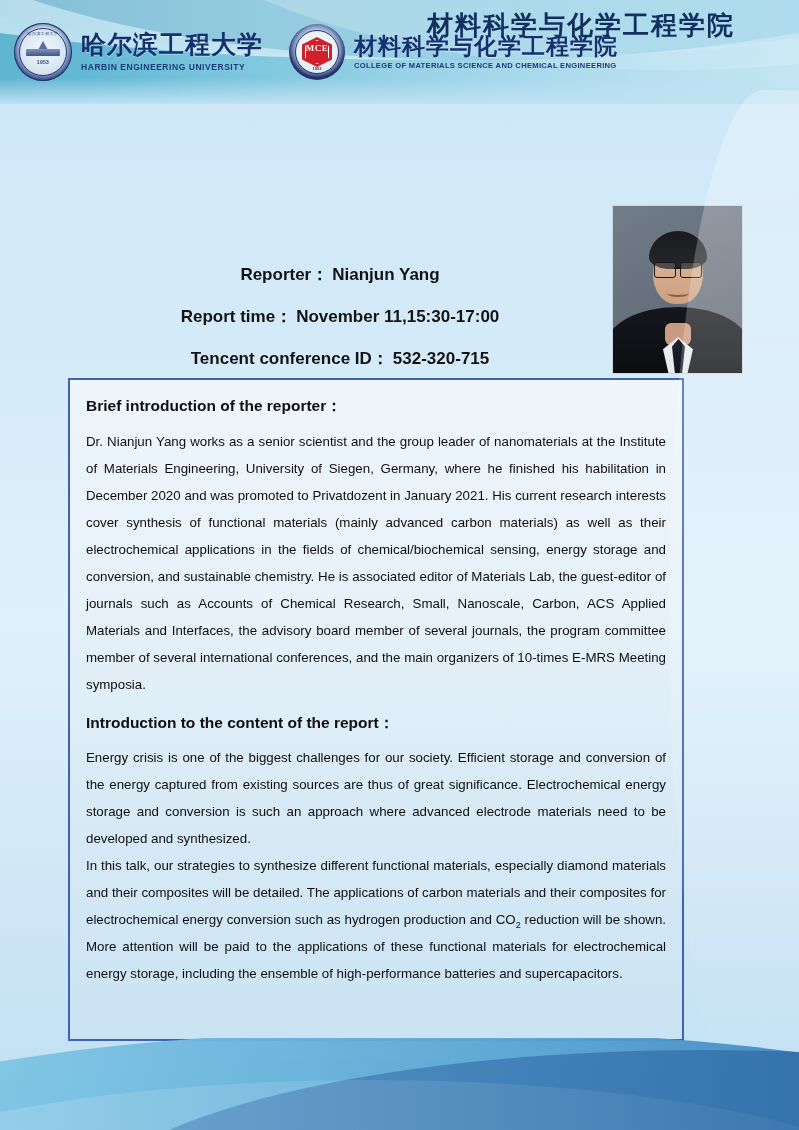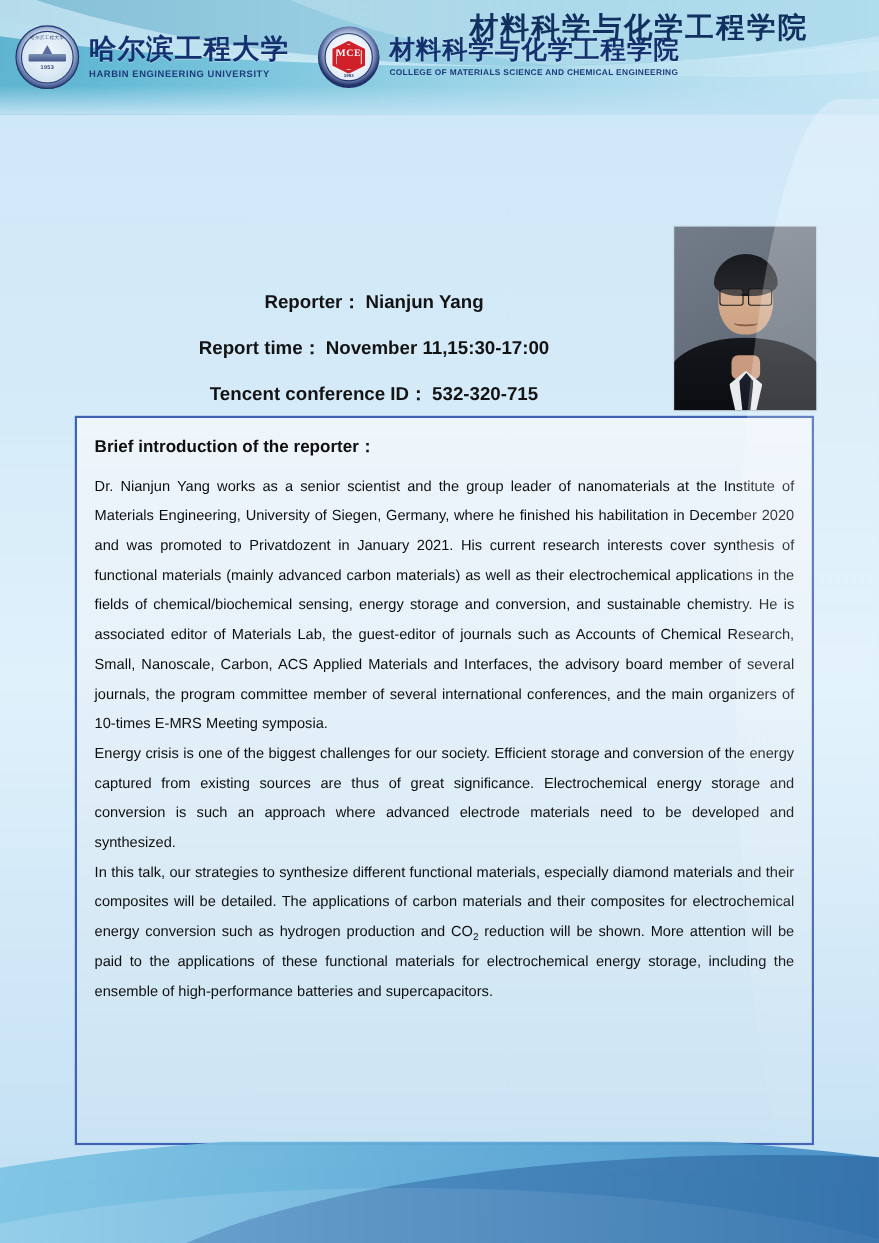--- a/index.html
+++ b/index.html
@@ -202,21 +202,21 @@
   .p-glass .bridge{
     position:absolute;left:21px;top:5px;width:8px;height:1.6px;background:#16181c;
   }
   .p-mouth{
     position:absolute;left:54px;top:84px;width:22px;height:5px;
     border-bottom:2px solid #8d5a47;border-radius:0 0 50% 50%;
   }
 
   
   .content-box{
-    position:absolute;left:68px;top:378px;width:672px;height:663px;
+    position:absolute;left:68px;top:378px;width:616px;height:663px;
     border:2px solid #3f63b4;
     background:linear-gradient(180deg,#eef5fb 0%,#e6f1f9 35%,#d6e9f5 70%,#cae3f3 100%);
     box-sizing:border-box;
     padding:14px 16px 10px 16px;
   }
   .sec-head{
     font-size:15.5px;font-weight:bold;color:#101010;
     margin:2px 0 12px 0;
   }
   .sec-head.second{margin-top:14px;margin-bottom:11px;}
@@ -329,20 +329,21 @@
       <div class="bridge"></div>
       <div class="lens r"></div>
     </div>
     <div class="p-mouth"></div>
   </div>
 
   <div class="content-box">
     <div class="sec-head">Brief introduction of the reporter：</div>
     <p class="para">Dr. Nianjun Yang works as a senior scientist and the group leader of nanomaterials at the Institute of Materials Engineering, University of Siegen, Germany, where he finished his habilitation in December 2020 and was promoted to Privatdozent in January 2021. His current research interests cover synthesis of functional materials (mainly advanced carbon materials) as well as their electrochemical applications in the fields of chemical/biochemical sensing, energy storage and conversion, and sustainable chemistry. He is associated editor of Materials Lab, the guest-editor of journals such as Accounts of Chemical Research, Small, Nanoscale, Carbon, ACS Applied Materials and Interfaces, the advisory board member of several journals, the program committee member of several international conferences, and the main organizers of 10-times E-MRS Meeting symposia.</p>
 
+    <div class="sec-head second">Introduction to the content of the report：</div>
     <p class="para">Energy crisis is one of the biggest challenges for our society. Efficient storage and conversion of the energy captured from existing sources are thus of great significance. Electrochemical energy storage and conversion is such an approach where advanced electrode materials need to be developed and synthesized.</p>
     <p class="para"><span>In this talk, our strategies to synthesize different functional materials, especially diamond materials and their composites will be detailed. The applications of carbon materials and their composites for electrochemical energy conversion such as hydrogen production and CO</span><sub>2</sub><span> reduction will be shown. More attention will be paid to the applications of these functional materials for electrochemical energy storage, including the ensemble of high-performance batteries and supercapacitors.</span></p>
   </div>
 
   <div class="side-wave"></div>
   <div class="footer">
     <div class="f-wave fw2"></div>
     <div class="f-wave fw1"></div>
     <div class="f-wave fw3"></div>
     <div class="f-wave fw4"></div>

